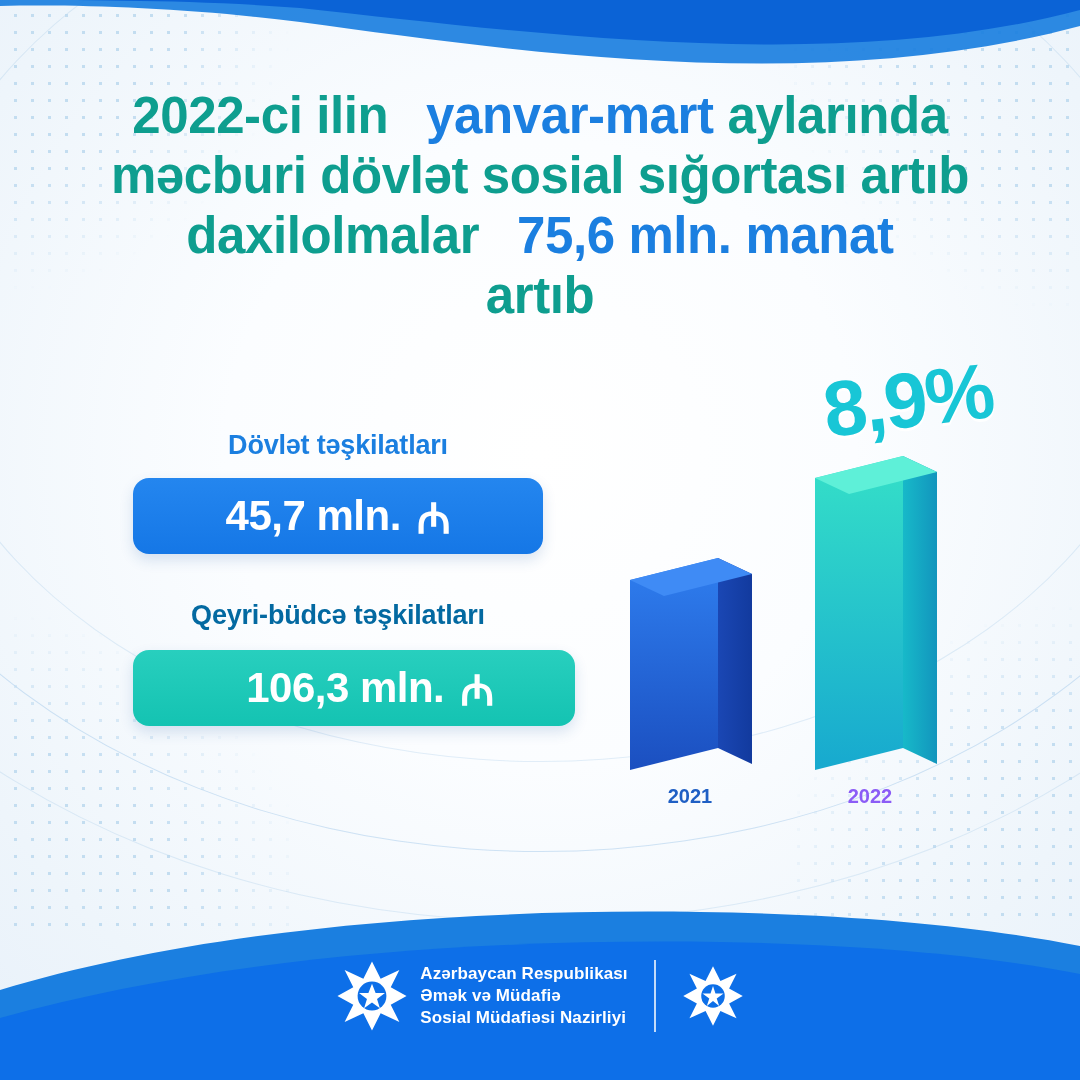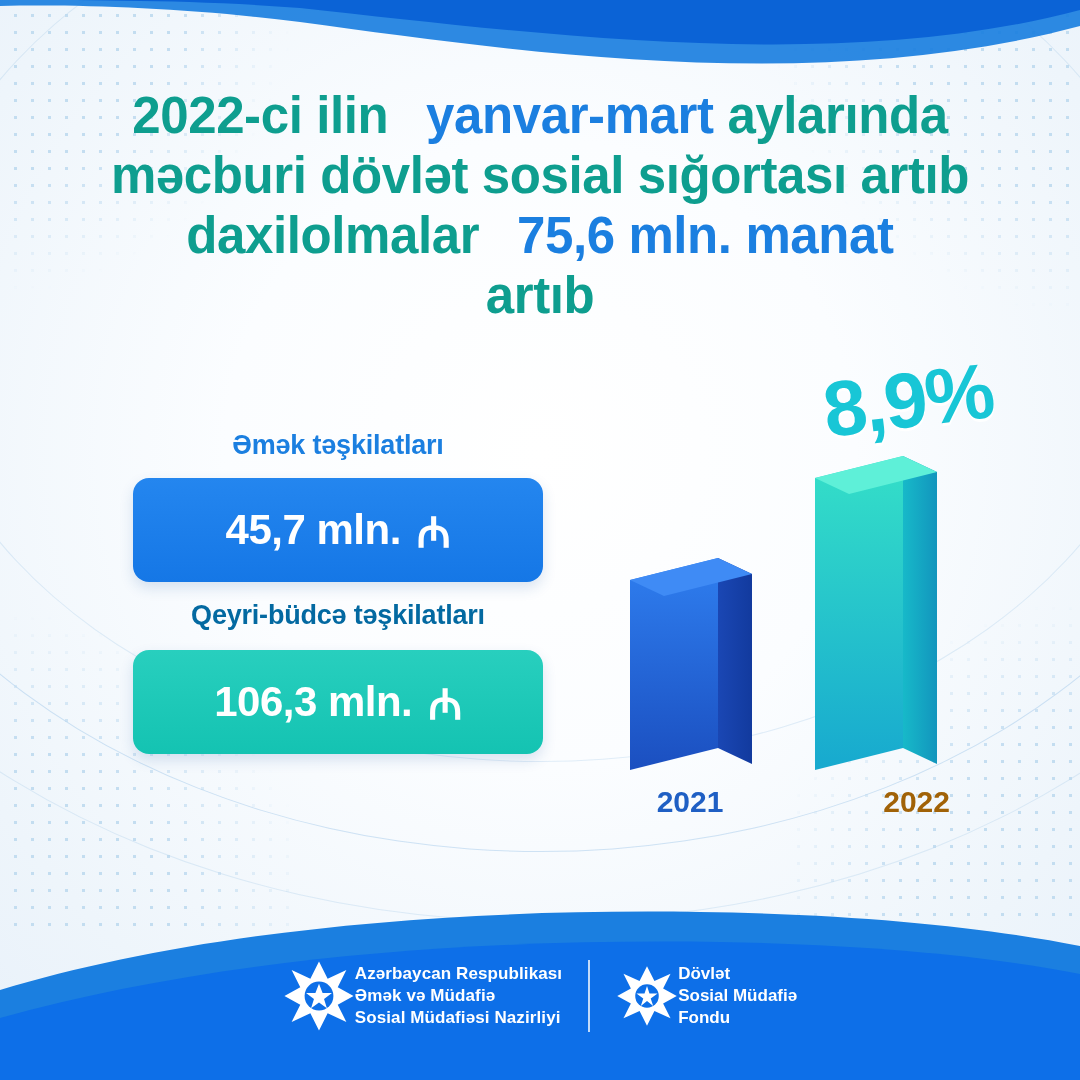--- a/index.html
+++ b/index.html
@@ -65,54 +65,54 @@
   
   .block-label{
     position:absolute;
     font-size:27px;font-weight:bold;letter-spacing:-0.2px;
     text-align:center;width:410px;left:133px;
   }
   .label-budget{top:430px;color:#1b7fe0;}
   .label-nonbudget{top:600px;color:#0369a1;}
 
   .pill{
-    position:absolute;left:133px;width:410px;height:104px;
+    position:absolute;left:133px;width:410px;height:76px;
     border-radius:16px;
     display:flex;align-items:center;justify-content:center;
     color:#ffffff;font-size:42px;font-weight:bold;letter-spacing:-0.5px;
     box-shadow:0 6px 14px rgba(30,90,160,.16);
   }
   .pill-budget{top:478px;background:linear-gradient(180deg,#2486ef 0%,#1577e6 100%);}
-  .pill-nonbudget{top:650px;background:linear-gradient(180deg,#28cfbe 0%,#14c3b2 100%);}
+  .pill-nonbudget{top:650px;background:linear-gradient(180deg,#28cfbe 0%,#14c3b2 100%);padding-left:32px;}
   .manat{
     display:inline-block;margin-left:16px;
     font-family:"Liberation Serif", serif;
   }
 
   
   .chart{position:absolute;left:600px;top:360px;width:420px;height:470px;}
   .pct{
     position:absolute;left:178px;top:-5px;width:260px;
     font-size:78px;font-weight:bold;color:#18c6d6;letter-spacing:-2px;
     text-align:center;
     transform:rotate(-7deg);
     text-shadow:0 3px 0 rgba(255,255,255,.9);
   }
   .bar-year{
-    position:absolute;font-size:30px;font-weight:bold;text-align:center;width:160px;
+    position:absolute;font-size:20px;font-weight:bold;text-align:center;width:160px;
   }
   .year-2021{left:10px;top:425px;color:#1f5fc4;}
-  .year-2022{left:190px;top:425px;color:#a16207;text-align:right;}
+  .year-2022{left:190px;top:425px;color:#8b5cf6;}
 
   
   .footer{
     position:absolute;bottom:48px;left:0;width:1080px;
     display:flex;align-items:center;justify-content:center;gap:26px;
   }
-  .logo-grp{display:flex;align-items:center;gap:0;}
+  .logo-grp{display:flex;align-items:center;gap:12px;}
   .logo-text{color:#ffffff;font-size:17px;line-height:22px;font-weight:bold;letter-spacing:.1px;}
   .logo-text-2{color:#ffffff;font-size:17px;line-height:22px;font-weight:bold;}
   .divider{width:2px;height:72px;background:rgba(255,255,255,.75);}
 </style>
 </head>
 <body>
 
 <div id="canvas">
 
   <div class="bg-base"></div>
@@ -134,21 +134,21 @@
     <path d="M0,168 C200,112 450,88 720,92 C880,95 1000,108 1080,124 L1080,230 L0,230 Z" fill="#0d6fe8"></path>
   </svg>
 
   <div class="headline">
     <span>2022-ci ilin </span><span class="blue">yanvar-mart</span><span> aylarında</span><br>
     <span>məcburi dövlət sosial sığortası artıb</span><br>
     <span>daxilolmalar </span><span class="blue">75,6 mln. manat</span><br>
     <span>artıb</span>
   </div>
 
-  <div class="block-label label-budget">Əmək təşkilatları</div>
+  <div class="block-label label-budget">Dövlət təşkilatları</div>
   <div class="pill pill-budget">
     <span>45,7 mln.</span>
     <span class="manat">₼</span>
   </div>
 
   <div class="block-label label-nonbudget">Qeyri-büdcə təşkilatları</div>
   <div class="pill pill-nonbudget">
     <span>106,3 mln.</span>
     <span class="manat">₼</span>
   </div>
@@ -218,22 +218,17 @@
     <div class="logo-grp">
       <svg width="62" height="62" viewBox="0 0 100 100">
         <g fill="#ffffff">
           <polygon points="50,2 62,26 88,14 76,38 98,50 76,62 88,86 62,74 50,98 38,74 12,86 24,62 2,50 24,38 12,14 38,26"></polygon>
         </g>
         <circle cx="50" cy="50" r="19" fill="#0d6fe8"></circle>
         <g fill="#ffffff">
           <polygon points="50,34 54,46 67,46 56,54 60,66 50,58 40,66 44,54 33,46 46,46"></polygon>
         </g>
       </svg>
-      <div class="logo-text-2">
-        <div>Dövlət</div>
-        <div>Sosial Müdafiə</div>
-        <div>Fondu</div>
-      </div>
     </div>
 
   </div>
 
 </div>
 
 </body></html>

